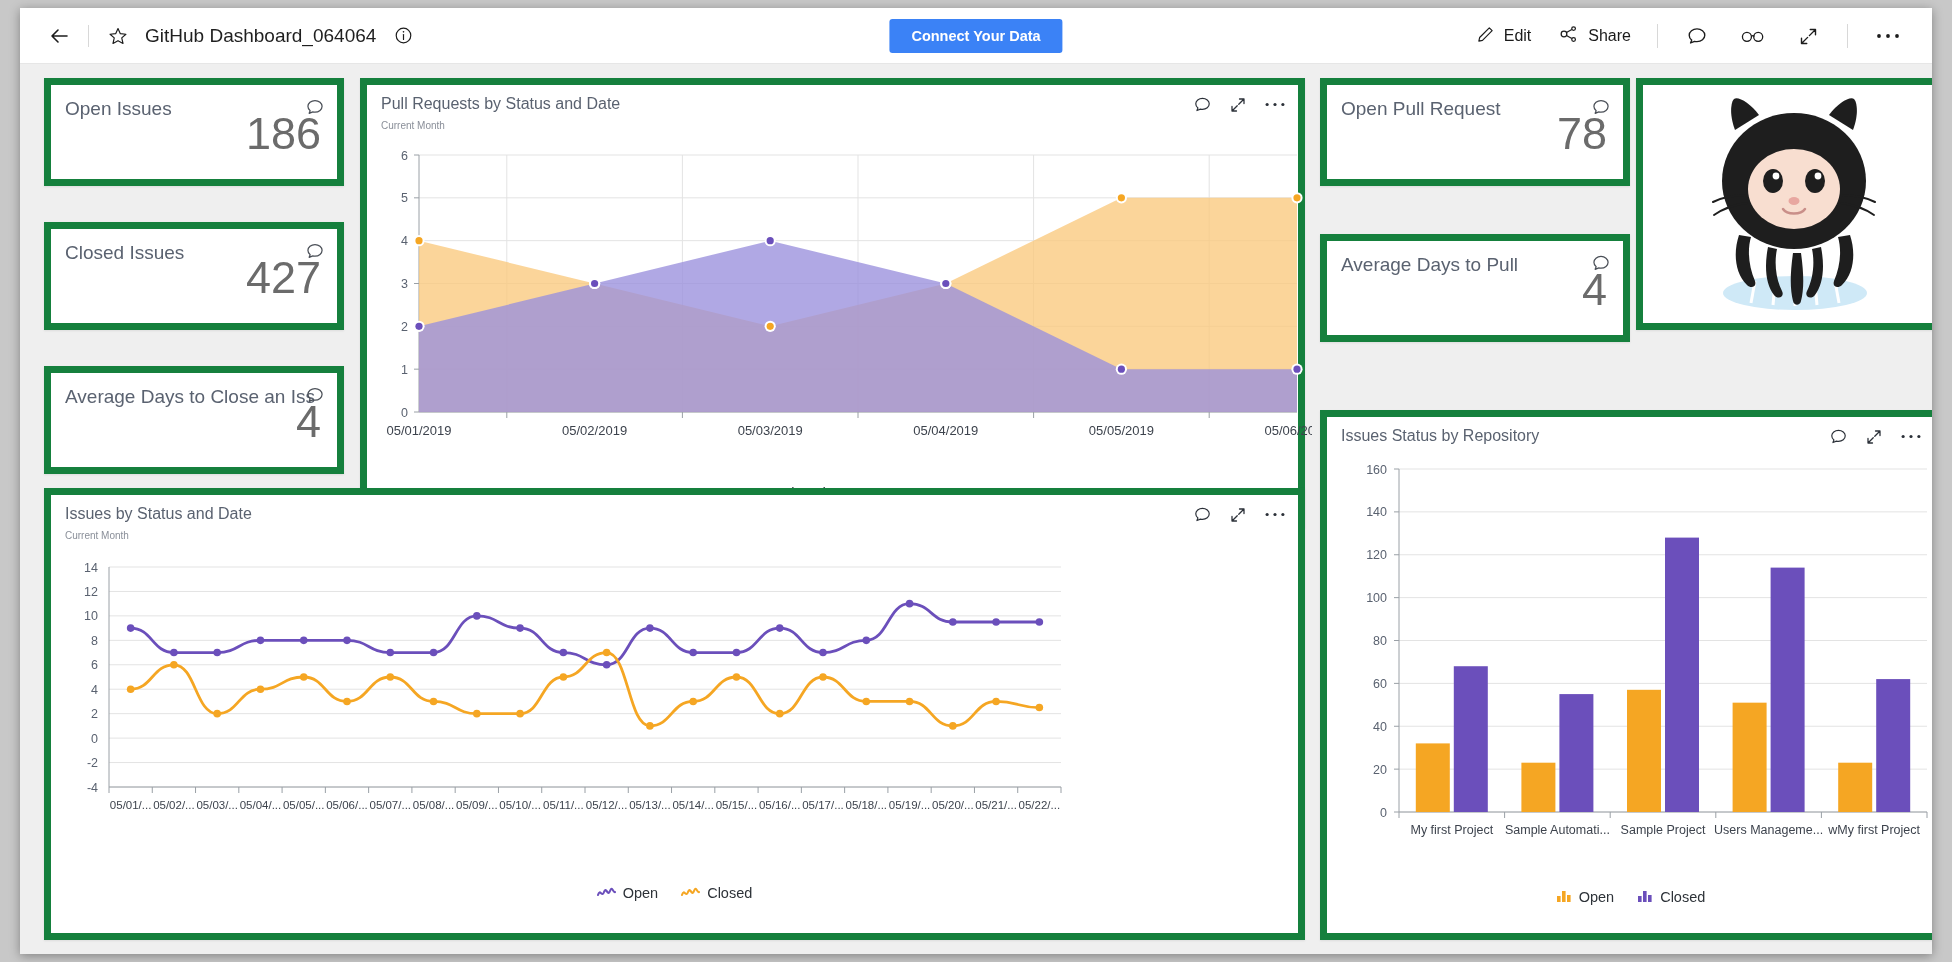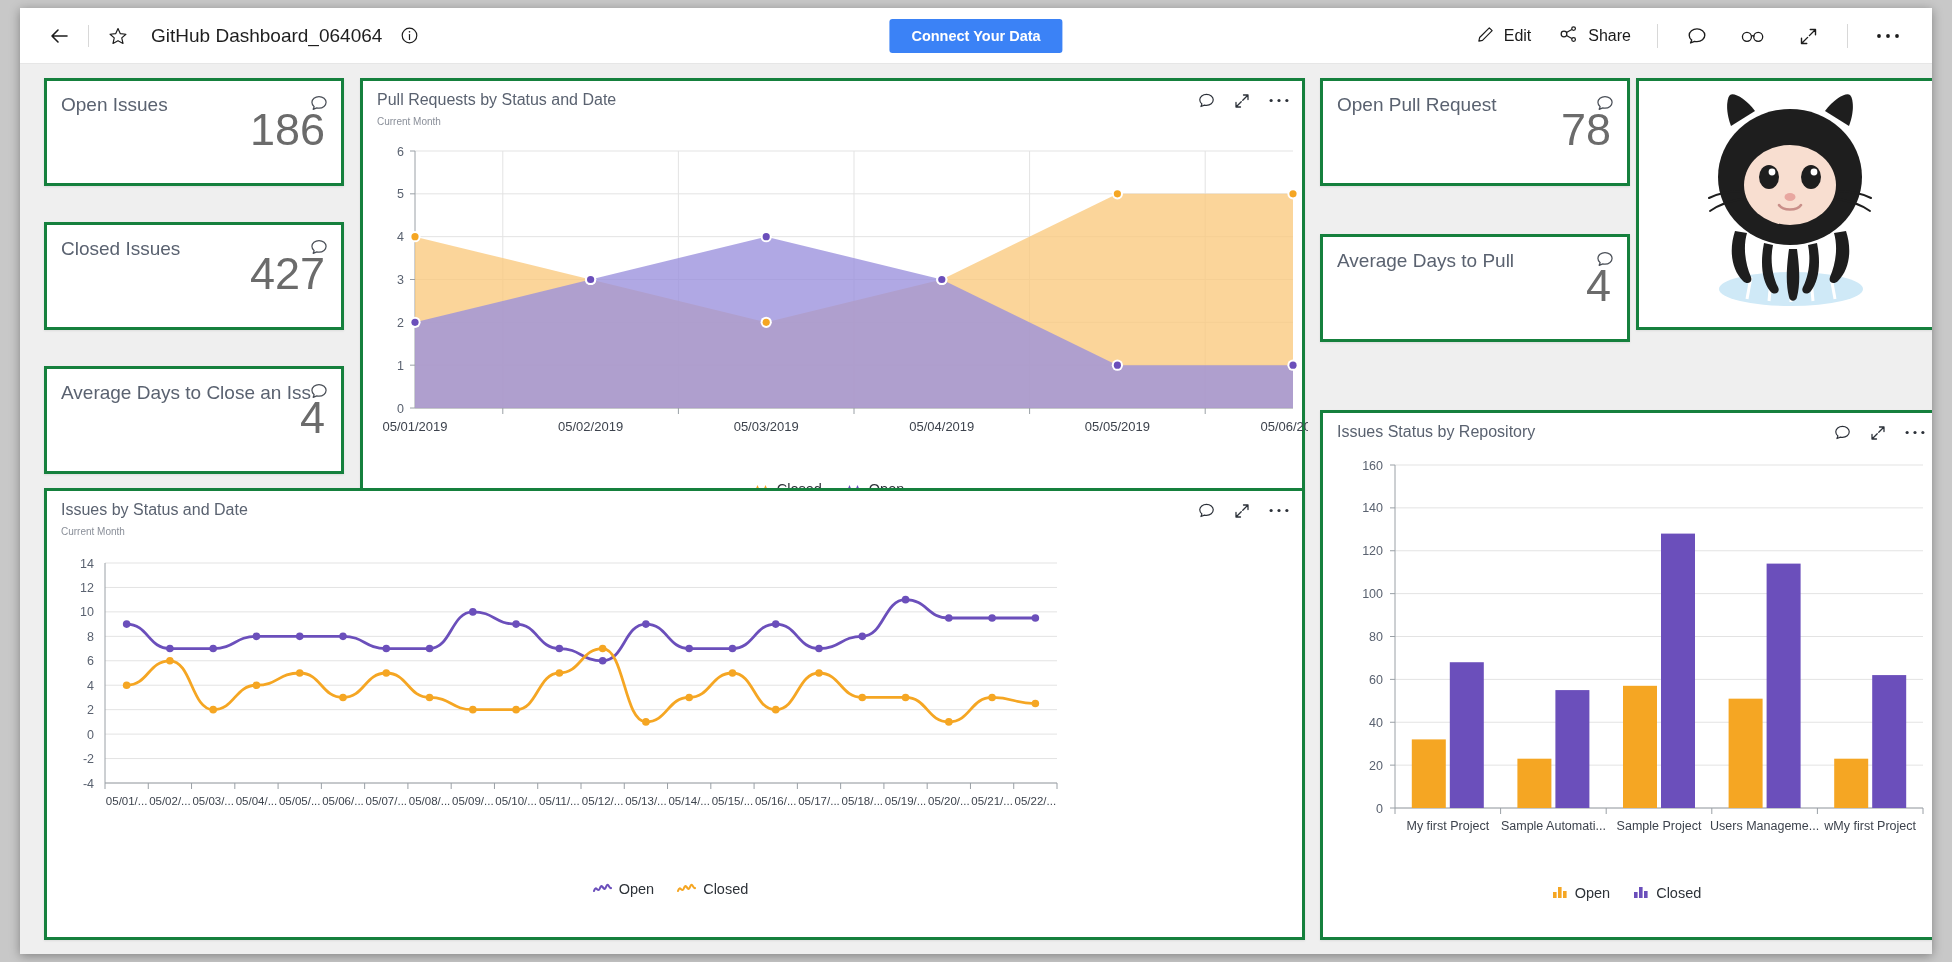--- a/index.html
+++ b/index.html
@@ -26,21 +26,21 @@
     display: flex; align-items: center;
   }
   .tb-icon {
     width: 34px; height: 34px;
     display: flex; align-items: center; justify-content: center;
     color: #1c1c1c;
   }
   .tb-back { margin-left: 22px; }
   .tb-sep { width: 1px; height: 22px; background: #d8d8d8; margin: 0 12px; }
   .tb-title {
-    font-size: 19px; color: #1f1f1f; margin-left: 16px; white-space: nowrap;
+    font-size: 19px; color: #1f1f1f; margin-left: 10px; white-space: nowrap;
   }
   .tb-info { margin-left: 10px; }
   .connect-btn {
     position: absolute; left: 50%; transform: translateX(-50%);
     background: #3b82f6; color: #fff;
     font-size: 14.5px; font-weight: bold;
     padding: 9px 22px; border-radius: 3px; border: none;
     white-space: nowrap; cursor: pointer;
   }
   .tb-right {
@@ -51,21 +51,21 @@
     display: flex; align-items: center; gap: 9px;
     padding: 6px 12px; font-size: 16px; color: #1a1a1a; cursor: pointer;
   }
   .tb-gap { width: 1px; height: 24px; background: #d8d8d8; margin: 0 10px; }
   .tb-plain { padding: 6px 14px; cursor: pointer; display: flex; align-items: center; }
 
   
   .canvas { position: relative; width: 100%; height: 890px; background: #efefef; }
   .card {
     position: absolute; background: #fff;
-    border: 3px solid #15803d;
+    border: 7px solid #15803d;
     box-shadow: 0 1px 2px rgba(0,0,0,.08);
     text-align: right;
   }
   .kpi-title {
     position: absolute; left: 14px; top: 13px;
     font-size: 19px; color: #5a6270; white-space: nowrap;
   }
   .kpi-val {
     position: absolute; right: 16px; top: 26px;
     font-size: 45px; color: #6b6b6b; font-weight: 300; line-height: 1;

